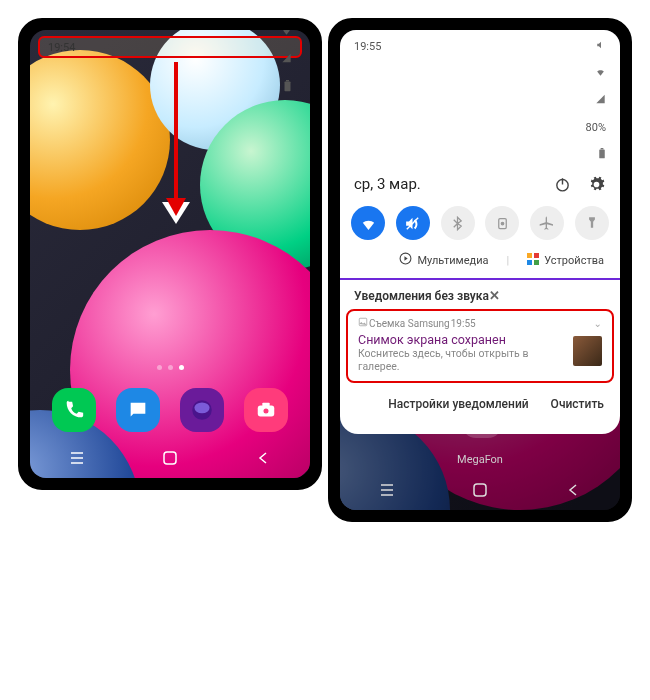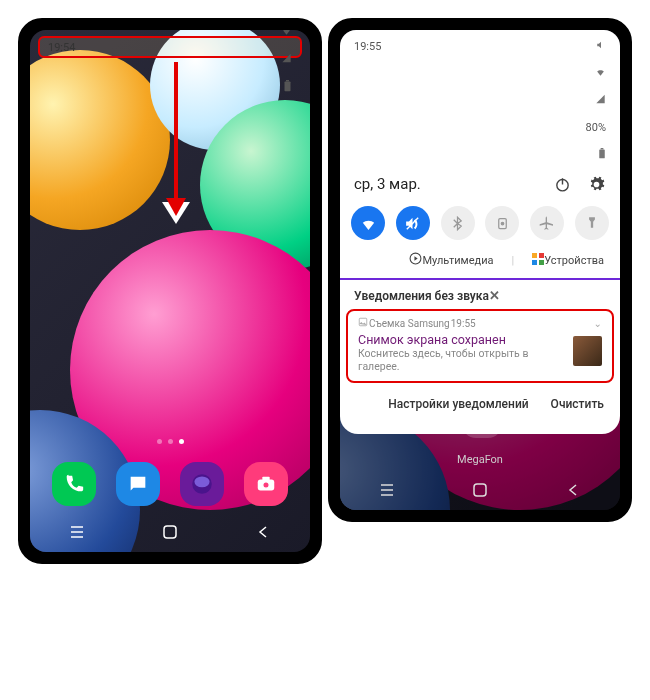--- a/index.html
+++ b/index.html
@@ -1,19 +1,19 @@
 <!DOCTYPE html>
 <html><head>
 <meta charset="utf-8">
 <style>
 * { box-sizing: border-box; margin: 0; padding: 0; }
 body { font-family: -apple-system, "Segoe UI", Roboto, sans-serif; background: #fff; width: 650px; height: 700px; position: relative; }
 .frame { position: absolute; border: 2px solid #000; border-radius: 24px; overflow: hidden; background: #000; }
 .screen { position: absolute; inset: 10px; border-radius: 16px; overflow: hidden; }
-.left-frame { left: 18px; top: 18px; width: 304px; height: 546px; }
+.left-frame { left: 18px; top: 18px; width: 304px; height: 472px; }
 .right-frame { left: 328px; top: 18px; width: 304px; height: 504px; }
 
 
 .wallpaper { position: absolute; inset: 0; background: linear-gradient(135deg,#2a2a3a 0%,#1a1a28 100%); }
 .b { position: absolute; border-radius: 50%; }
 .b1 { width:180px;height:180px;left:-40px;top:20px;background: radial-gradient(circle at 35% 30%, #fff3b0, #f5a623 55%, #d08000); }
 .b2 { width:130px;height:130px;left:120px;top:-10px;background: radial-gradient(circle at 35% 30%, #fff, #c7ecff 55%, #7fb8d6); }
 .b3 { width:170px;height:170px;left:170px;top:70px;background: radial-gradient(circle at 30% 30%, #c8f5d0, #00d084 60%, #007a4d); }
 .b4 { width:280px;height:280px;left:40px;top:200px;background: radial-gradient(circle at 30% 30%, #ff9ed2, #e6007e 55%, #9c0055); }
 .b5 { width:200px;height:200px;left:-90px;top:380px;background: radial-gradient(circle at 40% 30%, #7b9bd8, #234a9a 60%, #0e2258); }
@@ -45,21 +45,21 @@
 .date-row { display:flex; justify-content:space-between; align-items:center; padding:8px 14px 6px;}
 .date { font-size:15px; color:#222;}
 .date-ctrl { display:flex; gap:14px;}
 .icbtn { width:20px; height:20px; display:flex; align-items:center; justify-content:center; color:#444;}
 
 .qs { display:flex; justify-content:space-around; padding:6px 6px;}
 .qsb { width:34px; height:34px; border-radius:50%; display:flex; align-items:center; justify-content:center; background:#eee; color:#888;}
 .qsb.on { background:#1976f0; color:#fff;}
 
 .media-row { display:flex; justify-content:flex-end; gap:18px; padding:6px 16px 10px; font-size:11px; color:#444; align-items:center;}
-.mr-item { display:flex; align-items:center;}
+.mr-item { display:flex; gap:5px; align-items:center;}
 
 .section-h { display:flex; justify-content:flex-start; align-items:center; padding:8px 14px 6px; border-top:2px solid #6d28d9; font-size:12px; color:#333; font-weight:600;}
 .close-x { font-size:13px; color:#666;}
 
 .notif { margin:0 6px 6px; border:2px solid #e30000; border-radius:8px; padding:6px 10px 8px; background:#fff;}
 .notif-top { display:flex; align-items:center; gap:1px; font-size:10px; color:#888;}
 .notif-title { font-size:12.5px; color:#701a75; margin-top:3px;}
 .notif-body { display:flex; justify-content:space-between; align-items:center; gap:6px;}
 .notif-sub { font-size:10.5px; color:#888;}
 .thumb { width:30px; height:30px; background:linear-gradient(135deg,#8a5a3a,#3a2818); border-radius:2px;}

